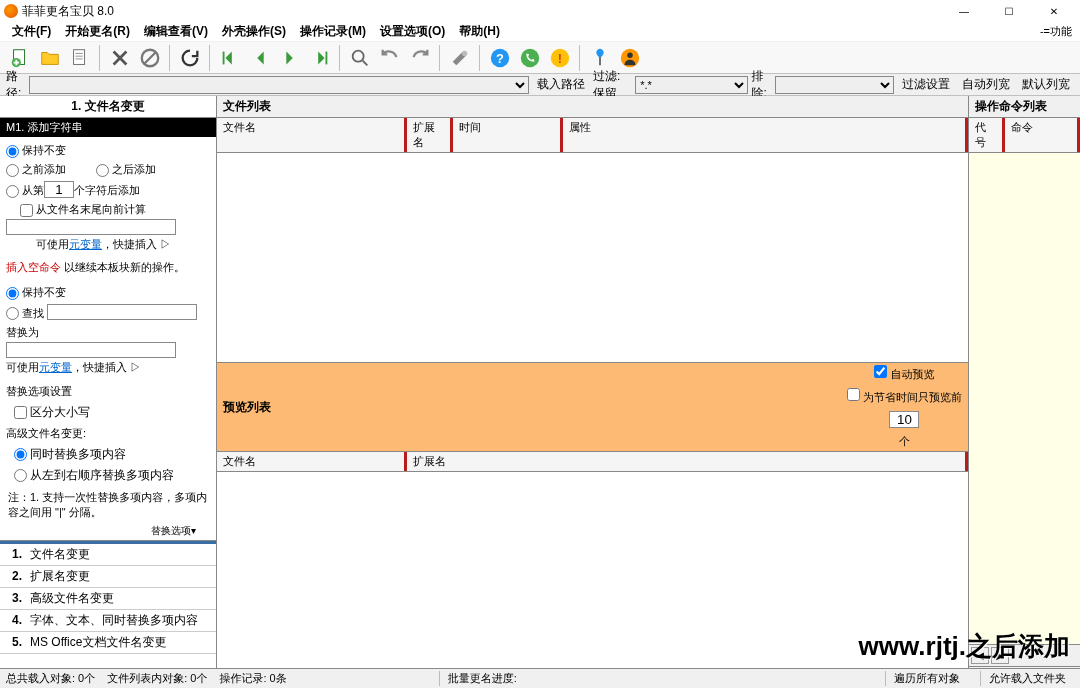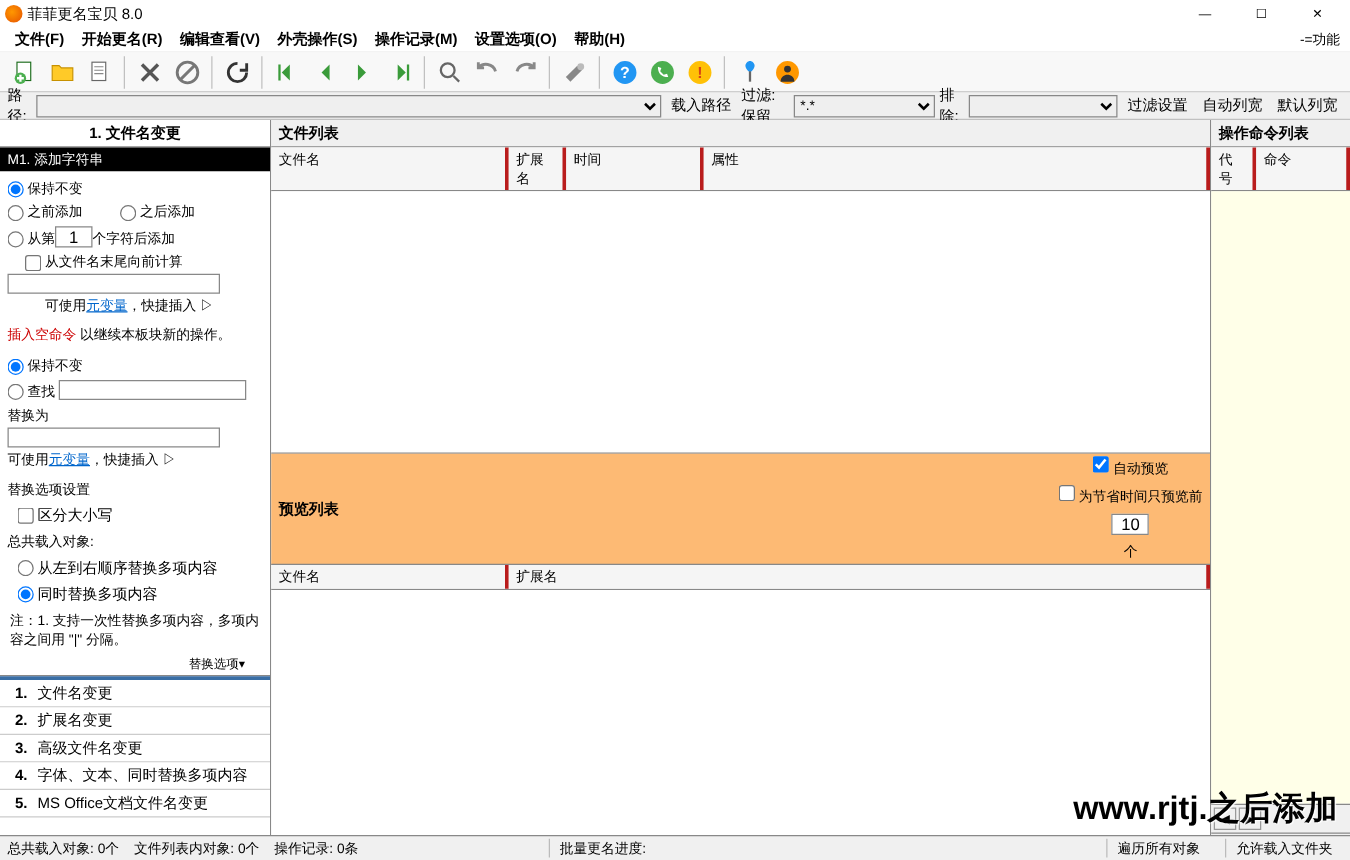--- a/index.html
+++ b/index.html
@@ -238,23 +238,23 @@
     <div class="red-note"><span>插入空命令</span> <span class="blk">以继续本板块新的操作。</span></div>
     <div class="section-body">
       <div class="radio-row"><input type="radio" name="m2" checked="" style=""><span>保持不变</span></div>
       <div class="radio-row"><input type="radio" name="m2" style=""><span>查找</span> <input class="txt-input" style="width: 150px;"></div>
       <div style="padding:2px 0;"><span>替换为</span></div>
       <input class="txt-input" style="">
       <div style="padding:2px 0;"><span>可使用</span><span class="link-txt">元变量</span><span>，快捷插入 ▷</span></div>
     </div>
     <div class="group-label">替换选项设置</div>
     <div class="chk-row"><input type="checkbox" style=""><span>区分大小写</span></div>
-    <div class="group-label">总共载入对象:</div>
+    <div class="group-label">高级文件名变更:</div>
+    <div class="radio-row" style="padding-left:14px;"><input type="radio" name="m2b" checked="" style=""><span>同时替换多项内容</span></div>
     <div class="radio-row" style="padding-left:14px;"><input type="radio" name="m2b" style=""><span>从左到右顺序替换多项内容</span></div>
-    <div class="radio-row" style="padding-left:14px;"><input type="radio" name="m2b" checked="" style=""><span>同时替换多项内容</span></div>
     <div class="note-box">注：1. 支持一次性替换多项内容，多项内容之间用 "|" 分隔。</div>
     <div style="text-align:right;padding:0 20px 2px 0;font-size:10px;border-bottom:1px solid #888;">替换选项▾</div>
 
     <div class="category-list">
       <div class="cat-item">
           <span class="idx">1.</span>
           <span>文件名变更</span>
         </div>
       <div class="cat-item">
           <span class="idx">2.</span>

